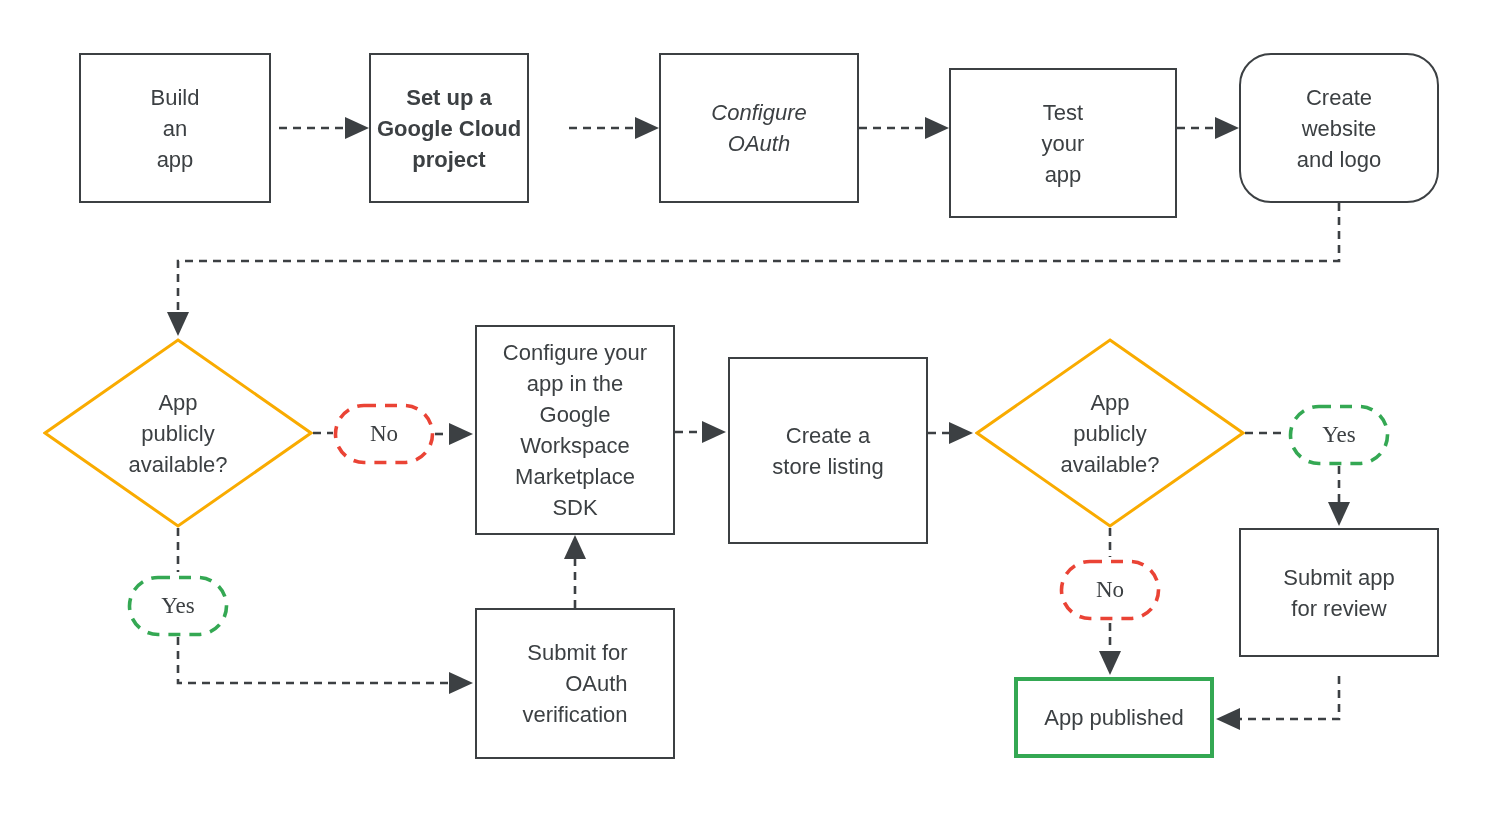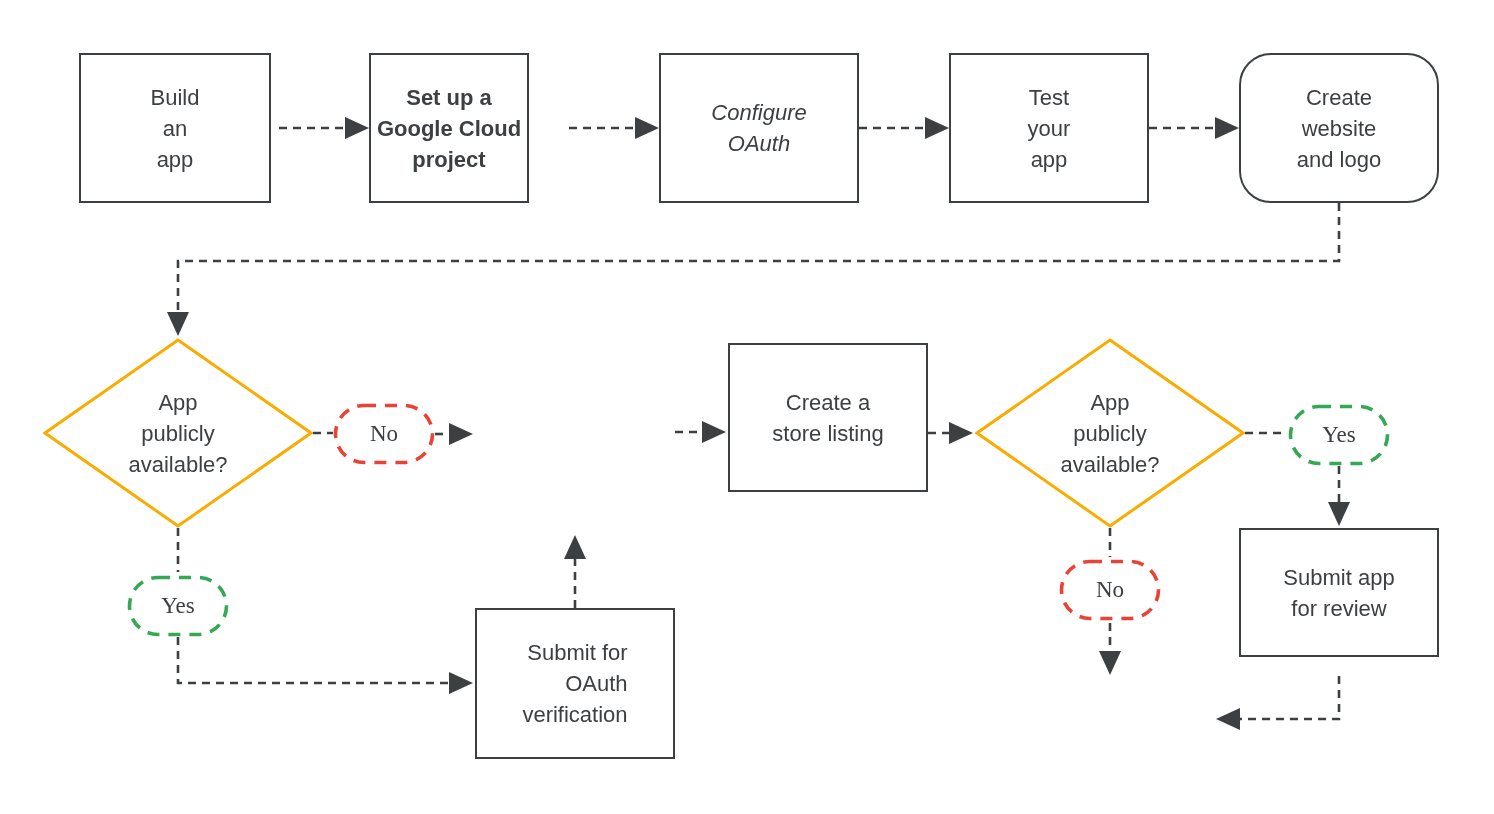--- a/index.html
+++ b/index.html
@@ -102,21 +102,21 @@
 an
 app</div>
 
   <div class="node box" style="left:369px;top:53px;width:160px;height:150px;font-weight:bold;">Set up a
 Google Cloud
 project</div>
 
   <div class="node box" style="left:659px;top:53px;width:200px;height:150px;font-style:italic;">Configure
 OAuth</div>
 
-  <div class="node box" style="left:949px;top:53px;width:200px;height:150px;">Test
+  <div class="node box" style="left:949px;top:68px;width:228px;height:150px;">Test
 your
 app</div>
 
   <div class="node box" style="left:1239px;top:53px;width:200px;height:150px;border-radius:32px;">Create
 website
 and logo</div>
 
   <div class="node diamond" style="left:43px;top:338px;width:270px;height:190px;">
     <svg width="270" height="190" viewBox="0 0 270 190">
       <polygon points="135,2 268,95 135,188 2,95"></polygon>
@@ -133,22 +133,28 @@
     <div class="olabel">No</div>
   </div>
 
   <div class="node oval green" style="left:127px;top:575px;width:102px;height:62px;">
     <svg width="102" height="62" viewBox="0 0 102 62">
       <rect x="2.5" y="2.5" width="97" height="57" rx="28.5"></rect>
     </svg>
     <div class="olabel">Yes</div>
   </div>
 
+  <div class="node box" style="left:475px;top:325px;width:200px;height:210px;">Configure your
+app in the
+Google
+Workspace
+Marketplace
+SDK</div>
 
-  <div class="node box" style="left:728px;top:343px;width:200px;height:149px;">Create a
+  <div class="node box" style="left:728px;top:357px;width:200px;height:187px;">Create a
 store listing</div>
 
   <div class="node diamond" style="left:975px;top:338px;width:270px;height:190px;">
     <svg width="270" height="190" viewBox="0 0 270 190">
       <polygon points="135,2 268,95 135,188 2,95"></polygon>
     </svg>
     <div class="dlabel">App
 publicly
 available?</div>
   </div>
@@ -167,14 +173,15 @@
     <div class="olabel">No</div>
   </div>
 
   <div class="node box" style="left:475px;top:608px;width:200px;height:151px;text-align:right;">Submit for
 OAuth
 verification</div>
 
   <div class="node box" style="left:1239px;top:528px;width:200px;height:129px;">Submit app
 for review</div>
 
+  <div class="node box published" style="left:1014px;top:677px;width:200px;height:81px;">App published</div>
 
 </div>
 
 </body></html>

